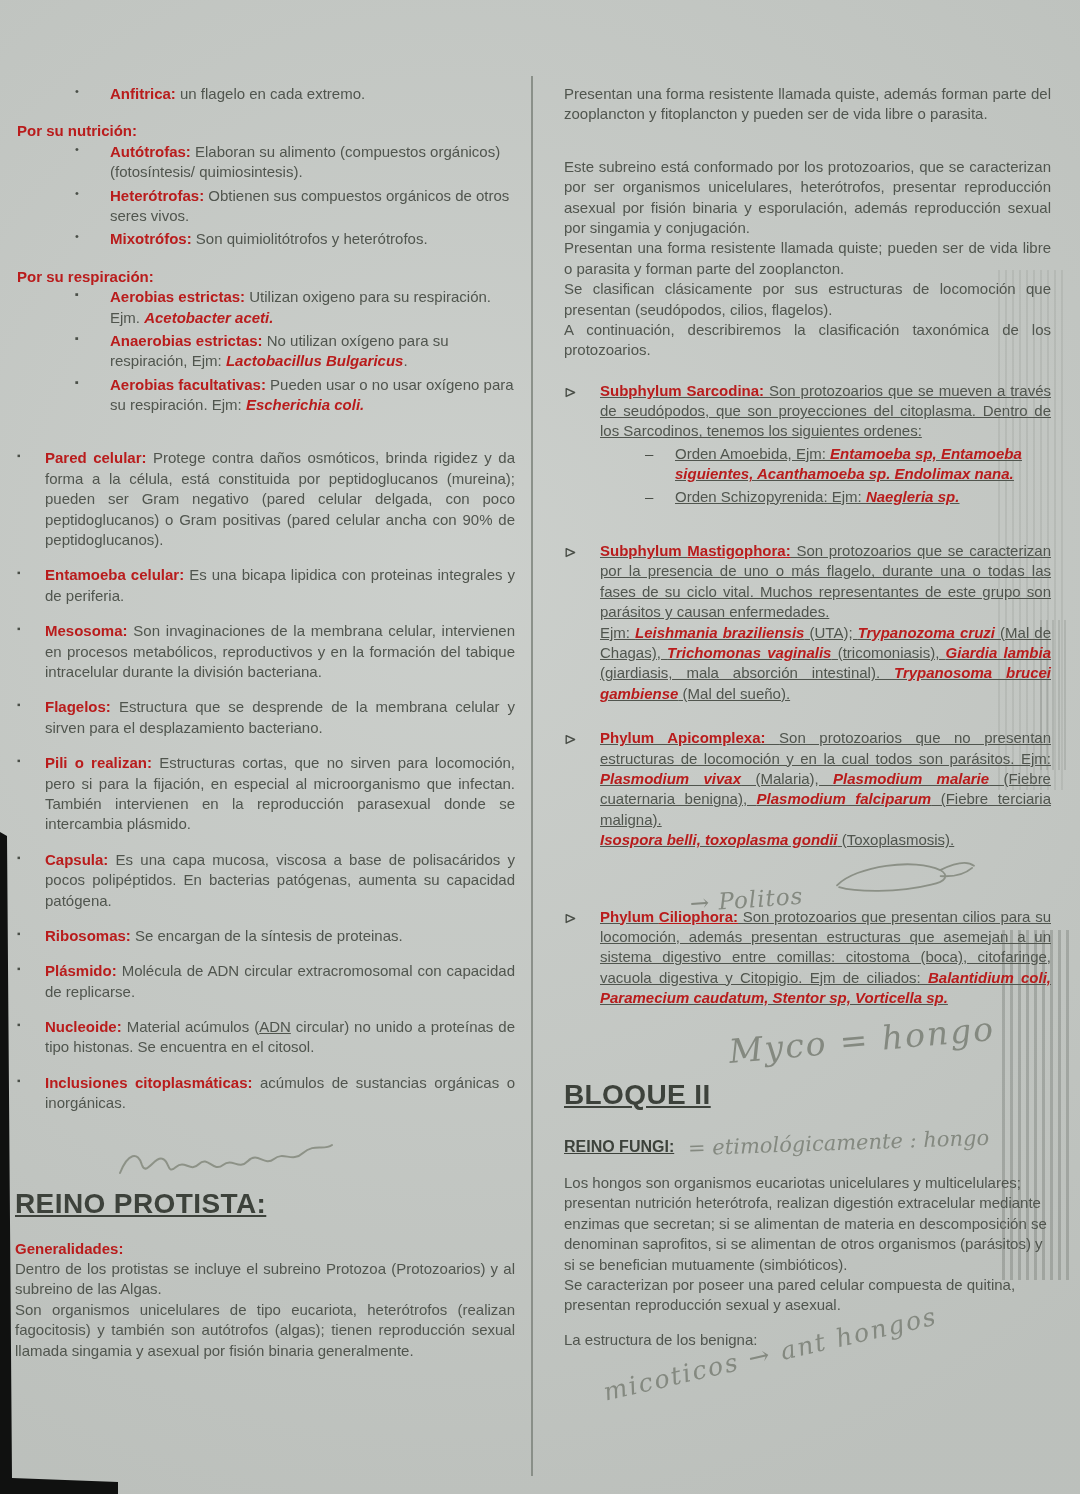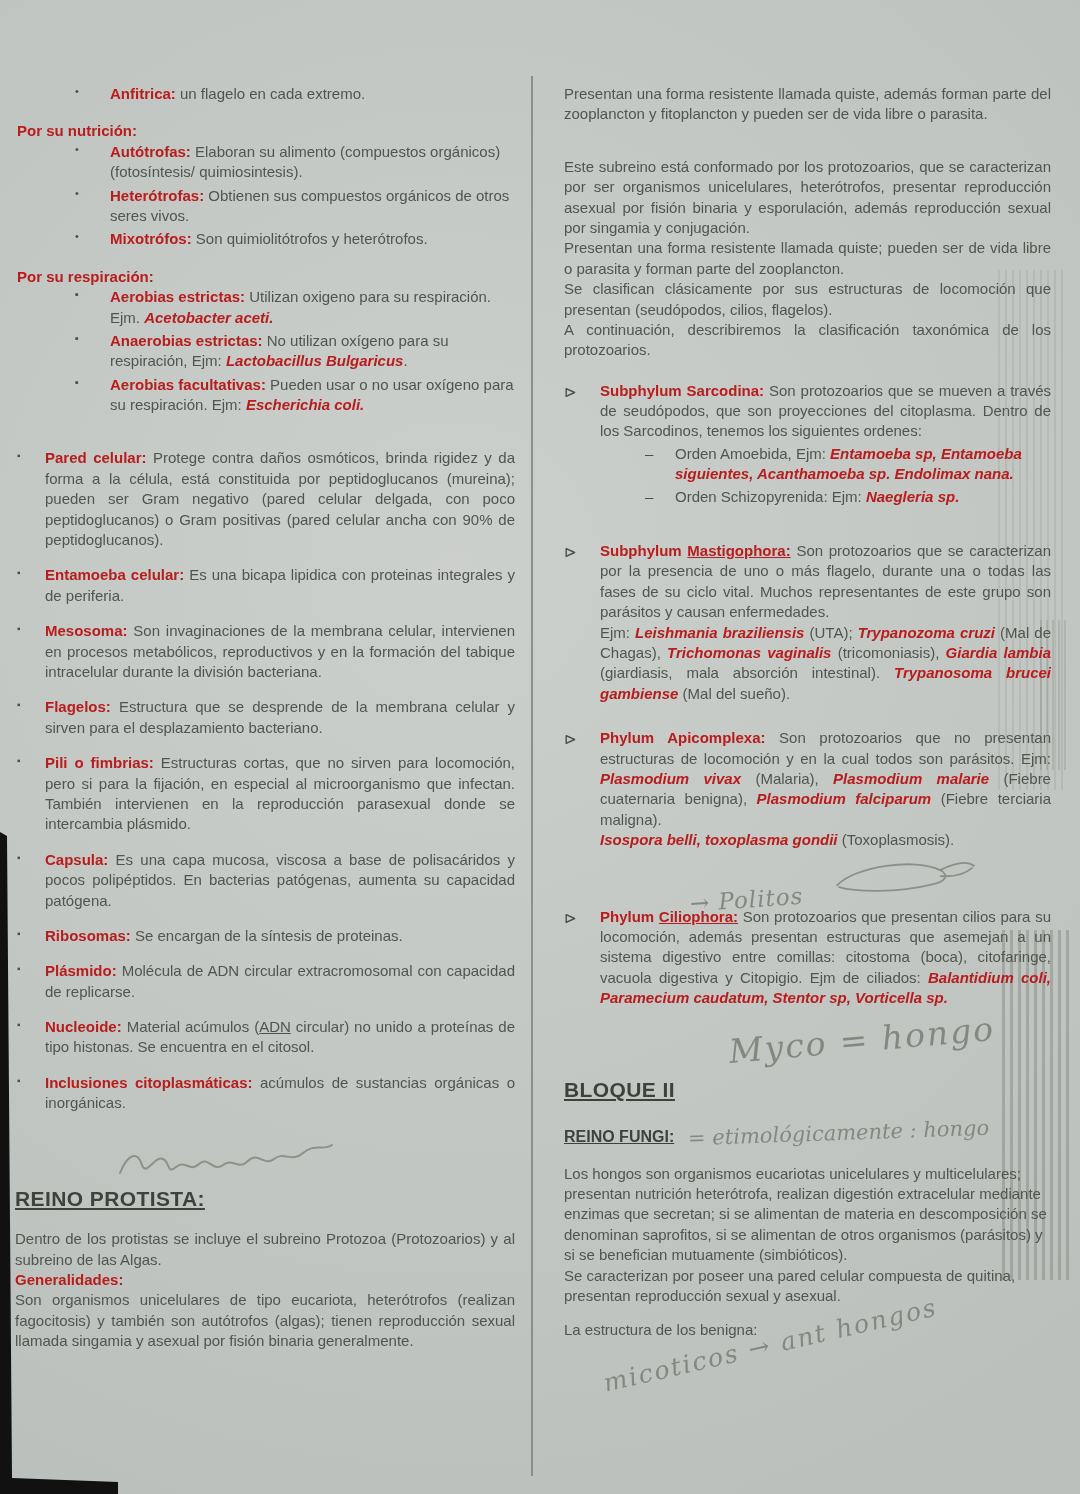--- a/index.html
+++ b/index.html
@@ -30,33 +30,33 @@
   .u{text-decoration:underline;}
 
   .p{margin:0;}
   .justify{text-align:justify;}
   .ml15{margin-left:2px;}
   .ml22{margin-left:22px;}
   .ml30{margin-left:30px;}
 
   .h{margin:2px 0;}
   .h .ht{font-weight:bold;text-decoration:underline;color:#3d423b;}
-  .h1{font-size:21px;letter-spacing:.4px;}
+  .h1{font-size:28px;letter-spacing:.4px;}
   .h3{font-size:16px;white-space:nowrap;}
 
   .list .li{position:relative;}
   .lvl2 .li{padding-left:95px;margin-bottom:3px;}
   .lvl2 .mk{position:absolute;left:60px;top:0;font-size:11px;color:#4a4f48;}
   .lvl2 .body{text-align:left;}
   .lvl1 .li{padding-left:30px;margin-bottom:15px;}
   .lvl1 .mk{position:absolute;left:2px;top:1px;font-size:10px;color:#4a4f48;}
   .lvl1 .body{text-align:justify;}
   .arrows .li{padding-left:36px;margin-bottom:4px;}
   .arrows .mk{position:absolute;left:0;top:3px;}
-  .arrows .body{text-align:justify;}
+  .arrows .body{text-align:justify;text-decoration:underline;}
   .dashes{margin-top:2px;}
   .dashes .li{padding-left:75px;margin-bottom:2px;}
   .dashes .mk{position:absolute;left:45px;top:0;color:#4a4f48;}
   .dashes .body{text-align:left;}
 
   .gap{width:100%;}
 
   .hwblock,.hw-fungi{color:#848980;font-family:"DejaVu Serif",serif;font-style:italic;}
   .hw-politos{display:flex;align-items:flex-end;gap:26px;font-size:23px;
     margin:10px 0 0 125px;transform:rotate(-4deg);height:46px;letter-spacing:1px;}
@@ -133,21 +133,21 @@
       <div class="li">
         <span class="mk">▪</span>
         <div class="body"><span class="b">Mesosoma: </span><span>Son invaginaciones de la membrana celular, intervienen en procesos metabólicos, reproductivos y en la formación del tabique intracelular durante la división bacteriana.</span></div>
       </div>
       <div class="li">
         <span class="mk">▪</span>
         <div class="body"><span class="b">Flagelos: </span><span>Estructura que se desprende de la membrana celular y sirven para el desplazamiento bacteriano.</span></div>
       </div>
       <div class="li">
         <span class="mk">▪</span>
-        <div class="body"><span class="b">Pili o fimbrias: </span><span>Estructuras cortas, que no sirven para locomoción, pero si para la fijación, en especial al microorganismo que infectan. También intervienen en la reproducción parasexual donde se intercambia plásmido.</span></div>
+        <div class="body"><span class="b">Pili o realizan: </span><span>Estructuras cortas, que no sirven para locomoción, pero si para la fijación, en especial al microorganismo que infectan. También intervienen en la reproducción parasexual donde se intercambia plásmido.</span></div>
       </div>
       <div class="li">
         <span class="mk">▪</span>
         <div class="body"><span class="b">Capsula: </span><span>Es una capa mucosa, viscosa a base de polisacáridos y pocos polipéptidos. En bacterias patógenas, aumenta su capacidad patógena.</span></div>
       </div>
       <div class="li">
         <span class="mk">▪</span>
         <div class="body"><span class="b">Ribosomas: </span><span>Se encargan de la síntesis de proteinas.</span></div>
       </div>
       <div class="li">
@@ -161,22 +161,22 @@
       <div class="li">
         <span class="mk">▪</span>
         <div class="body"><span class="b">Inclusiones citoplasmáticas: </span><span>acúmulos de sustancias orgánicas o inorgánicas.</span></div>
       </div>
     </div>
     <div class="scribble"><svg width="250" height="56" viewBox="0 0 250 56">
         <path d="M10 44 C 18 24, 28 22, 32 36 C 36 48, 45 26, 53 30 C 60 33, 57 46, 66 38 C 75 30, 80 44, 89 35 C 98 26, 103 44, 113 36 C 123 28, 128 42, 138 32 C 148 22, 154 38, 164 30 C 174 22, 182 34, 193 24 C 204 14, 214 22, 222 16" fill="none" stroke="#8d9287" stroke-width="2" stroke-linecap="round"></path>
       </svg></div>
     <div class="h h1"><span class="ht"><span>REINO PROTISTA:</span></span></div>
     <div class="gap" style="height: 14px;"></div>
+    <div class="p "><span class="b">Generalidades:</span></div>
     <div class="p justify"><span>Dentro de los protistas se incluye el subreino Protozoa (Protozoarios) y al subreino de las Algas.</span></div>
-    <div class="p "><span class="b">Generalidades:</span></div>
     <div class="p justify"><span>Son organismos unicelulares de tipo eucariota, heterótrofos (realizan fagocitosis) y también son autótrofos (algas); tienen reproducción sexual llamada singamia y asexual por fisión binaria generalmente.</span></div>
   </div>
 <div class="col col-right" id="right-col">
     <div class="p justify"><span>Presentan una forma resistente llamada quiste, además forman parte del zooplancton y fitoplancton y pueden ser de vida libre o parasita.</span></div>
     <div class="gap" style="height: 16px;"></div>
     <div class="gap" style="height: 16px;"></div>
     <div class="p justify"><span>Este subreino está conformado por los protozoarios, que se caracterizan por ser organismos unicelulares, heterótrofos, presentar reproducción asexual por fisión binaria y esporulación, además reproducción sexual por singamia y conjugación.</span></div>
     <div class="p justify"><span>Presentan una forma resistente llamada quiste; pueden ser de vida libre o parasita y forman parte del zooplancton.</span></div>
     <div class="p justify"><span>Se clasifican clásicamente por sus estructuras de locomoción que presentan (seudópodos, cilios, flagelos).</span></div>
     <div class="p justify"><span>A continuación, describiremos la clasificación taxonómica de los protozoarios.</span></div>

